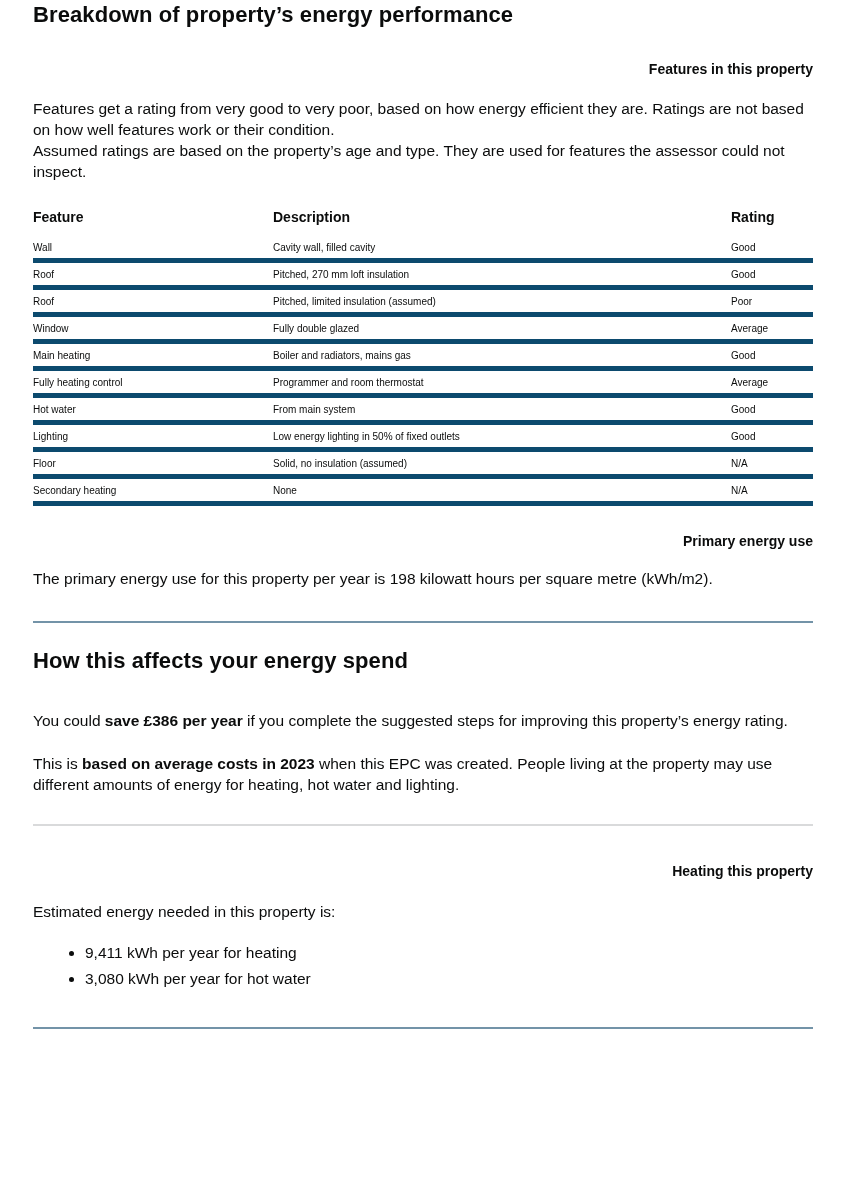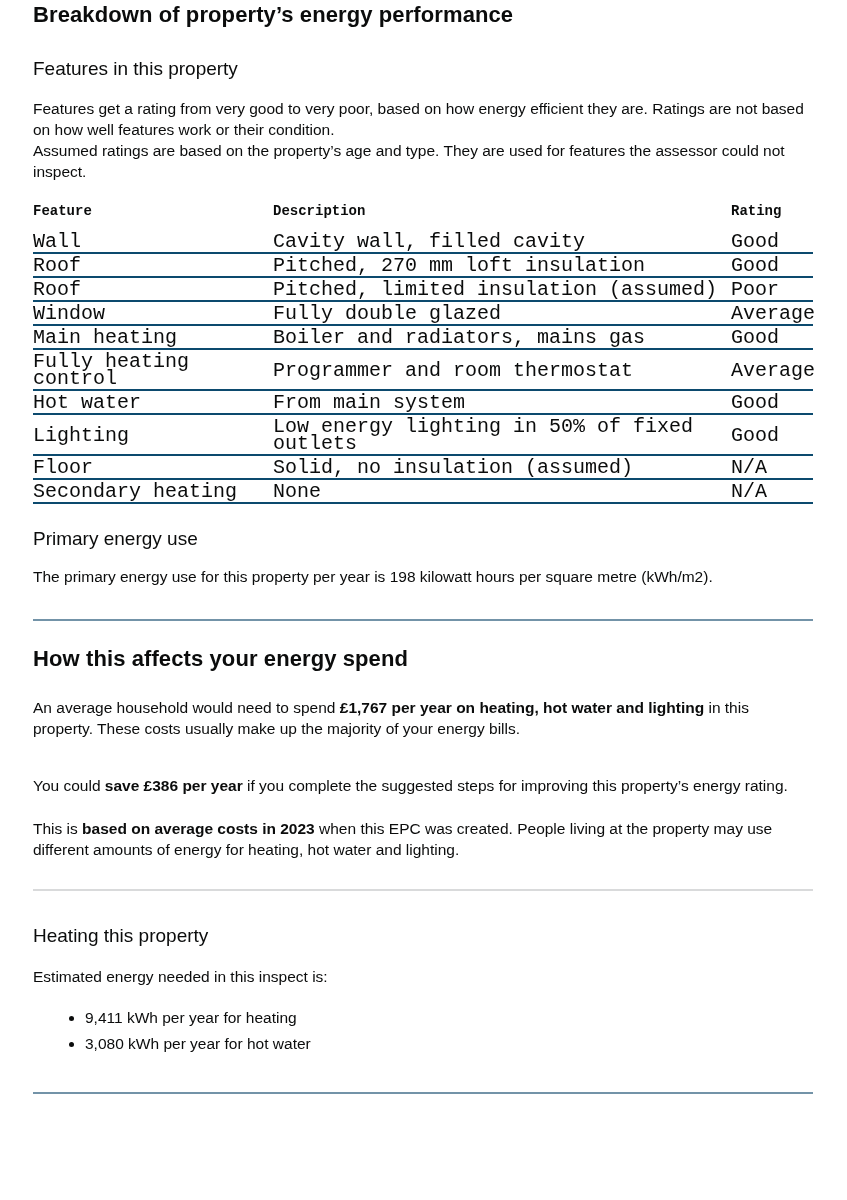--- a/index.html
+++ b/index.html
@@ -16,51 +16,51 @@
     padding: 2px 34px 0 33px;
     overflow: hidden;
   }
   h1 {
     font-size: 22px;
     line-height: 26px;
     font-weight: bold;
     letter-spacing: 0.1px;
   }
   h2 {
-    font-size: 19px;
+    font-size: 14px;
     line-height: 24px;
-    font-weight: normal;
+    font-weight: bold;
+    text-align: right;
   }
   p {
     font-size: 15.5px;
     line-height: 21px;
   }
   .h2-features { margin-top: 29px; }
   .p-intro-1 { margin-top: 17px; }
   .p-intro-2 { }
 
   table.features {
-    margin-top: 21px;
+    margin-top: 27px;
     width: 100%;
     border-collapse: collapse;
     table-layout: fixed;
-    font-family: Liberation Mono, monospace;
   }
   table.features th {
     text-align: left;
     font-size: 14px;
     line-height: 17px;
     font-weight: bold;
     padding: 0 0 10px 0;
   }
   table.features td {
-    font-size: 20px;
+    font-size: 10px;
     line-height: 17px;
     padding: 3px 0 2px 0;
-    border-bottom: 2px solid #0c4a6e;
+    border-bottom: 5px solid #0c4a6e;
   }
   col.c-feature { width: 240px; }
   col.c-description { width: 458px; }
   col.c-rating { width: 82px; }
 
   .h2-primary { margin-top: 23px; }
   .p-primary { margin-top: 15px; }
 
   hr.divider {
     border: none;
@@ -172,30 +172,29 @@
 
   <section>
     <h2 class="h2-primary">Primary energy use</h2>
     <p class="p-primary">The primary energy use for this property per year is 198 kilowatt hours per square metre (kWh/m2).</p>
   </section>
 
   <hr class="divider blue-1">
 
   <section>
     <h1 class="h1-bills">How this affects your energy spend</h1>
-    <p class="p-bills-1"><span>An average household would need to spend </span><strong>£1,767 per year on heating, hot water and lighting</strong><span> in this property. These costs usually make up the majority of your energy bills.</span></p>
     <p class="p-bills-2"><span>You could </span><strong>save £386 per year</strong><span> if you complete the suggested steps for improving this property’s energy rating.</span></p>
     <p class="p-bills-3"><span>This is </span><strong>based on average costs in 2023</strong><span> when this EPC was created. People living at the property may use different amounts of energy for heating, hot water and lighting.</span></p>
   </section>
 
   <hr class="divider grey-1">
 
   <section>
     <h2 class="h2-heating">Heating this property</h2>
-    <p class="p-heating">Estimated energy needed in this inspect is:</p>
+    <p class="p-heating">Estimated energy needed in this property is:</p>
     <ul class="energy-list">
         <li>9,411 kWh per year for heating</li>
         <li>3,080 kWh per year for hot water</li>
       </ul>
   </section>
 
   <hr class="divider blue-2">
 
 </div>
 

